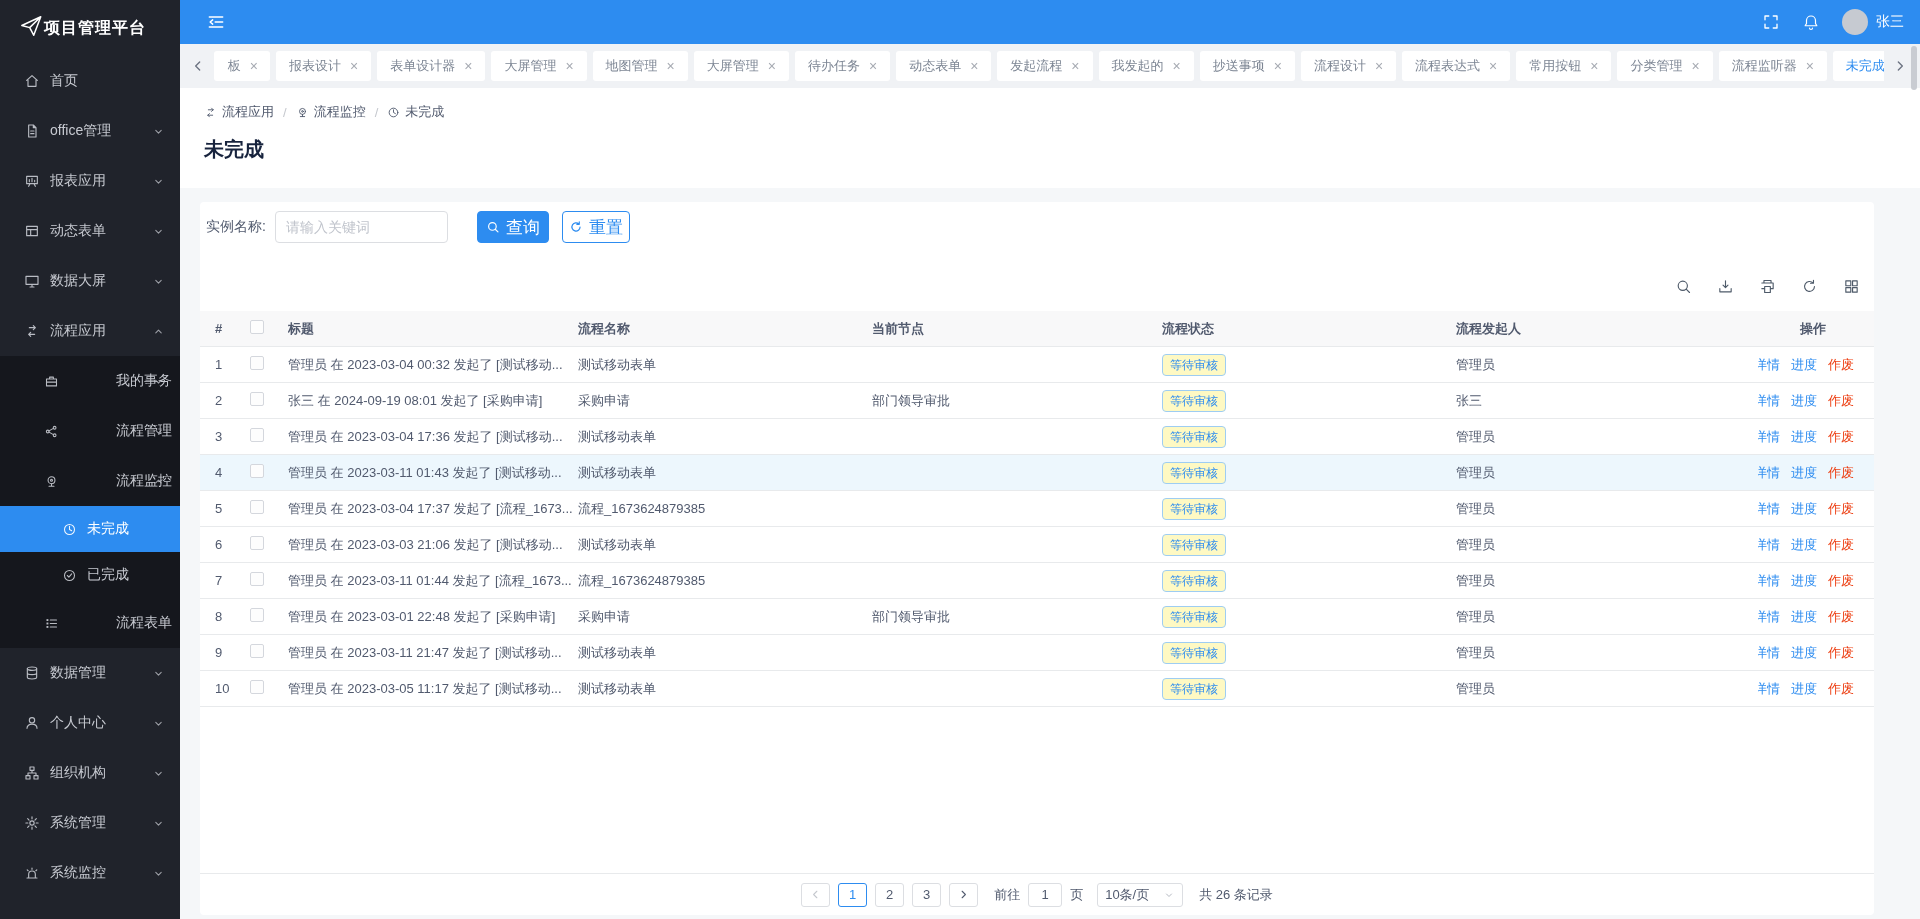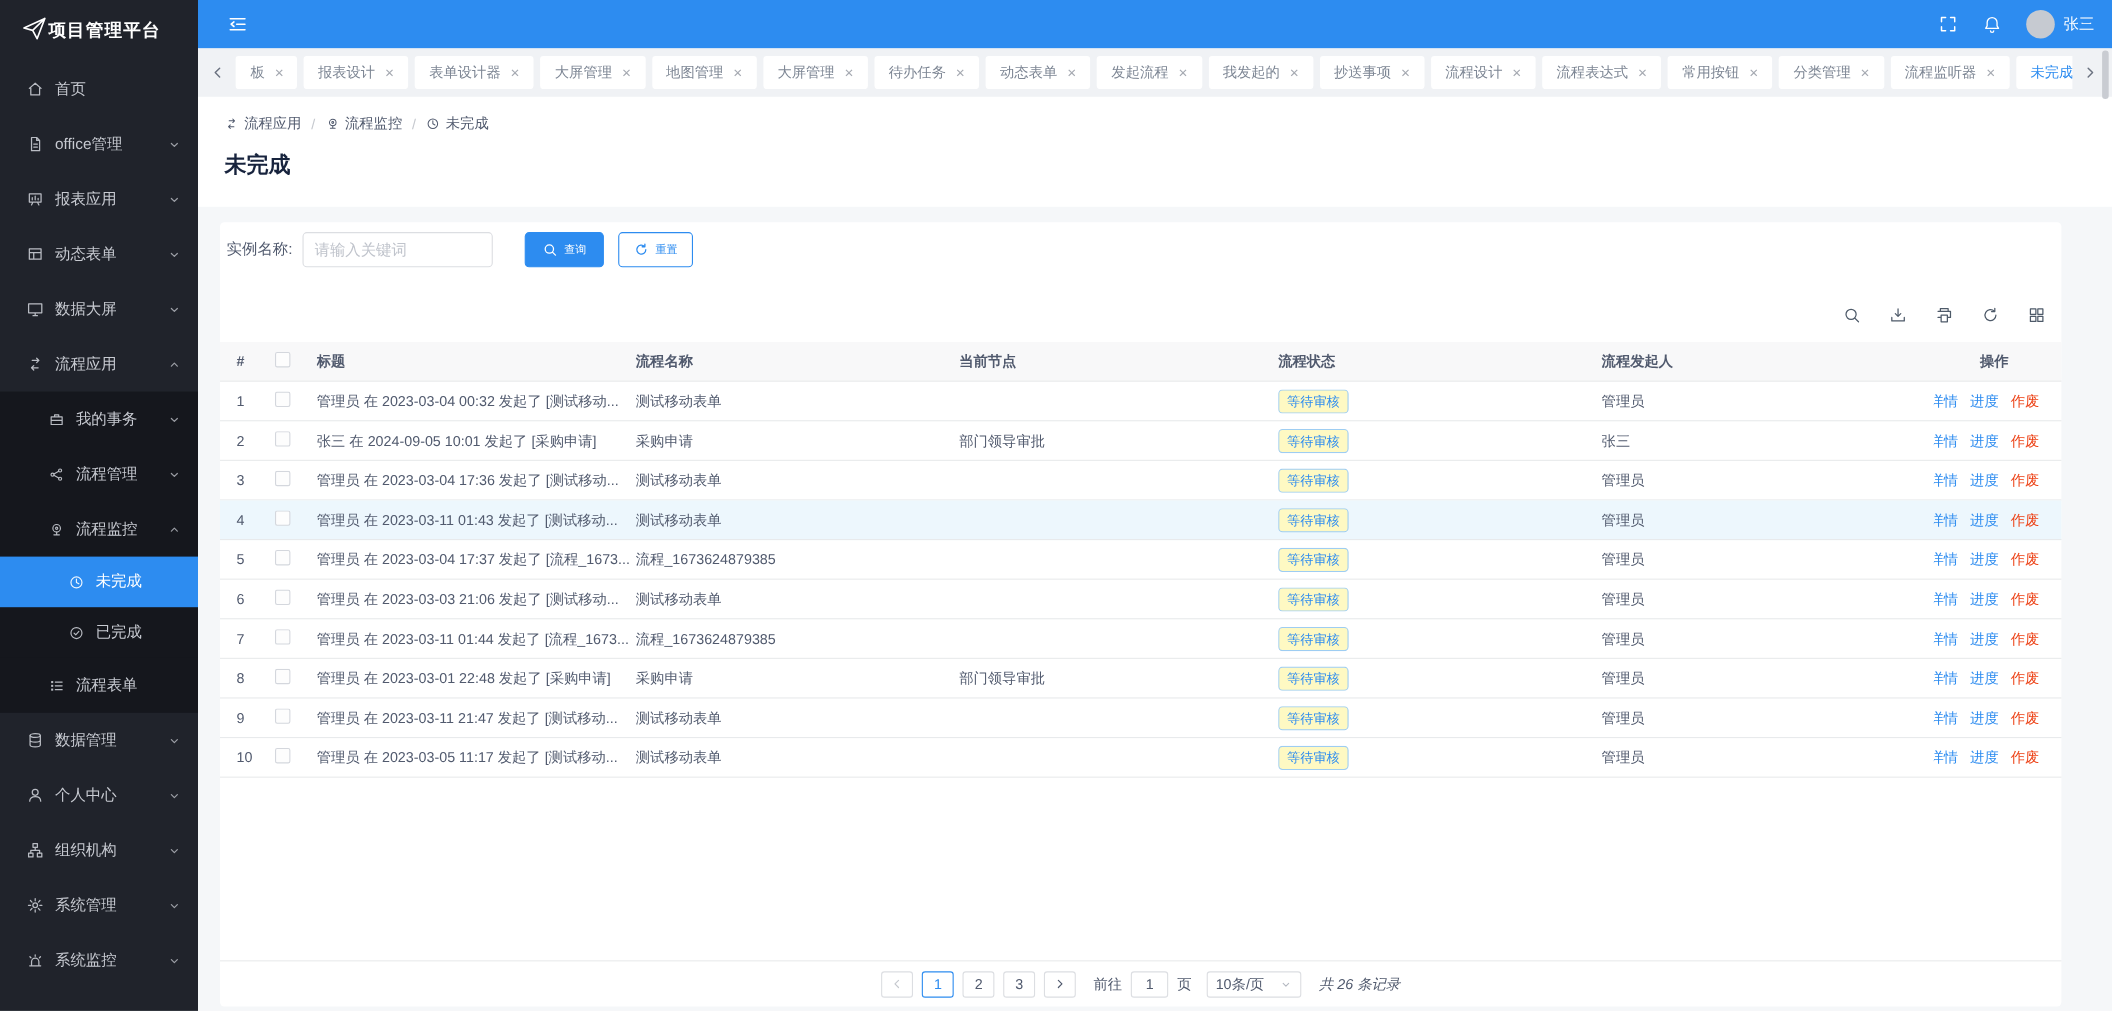--- a/index.html
+++ b/index.html
@@ -8,21 +8,21 @@
   #app { position:relative; width:1920px; height:919px; }
 
   
   .sidebar { position:absolute; left:0; top:0; width:180px; height:100%; background:#20232b; color:#c7cad1; z-index:10; }
   .logo { height:56px; display:flex; align-items:center; padding-left:18px; color:#fff; }
   .logo-text { font-size:16px; font-weight:bold; letter-spacing:1px; white-space:nowrap; }
   .m-item { height:50px; display:flex; align-items:center; font-size:14px; cursor:pointer; position:relative; white-space:nowrap; }
   .m-item .mi-icon { display:flex; margin-right:10px; opacity:.92; }
   .m-item .chev { position:absolute; right:15px; opacity:.75; display:flex; }
   .d0 { padding-left:24px; }
-  .d1 { padding-left:44px; }
+  .d1 { padding-left:44px;gap:47px; }
   .d2 { padding-left:62px; height:46px; }
   .submenu { background:#15171d; }
   .m-item.active { background:#2d8cf0; color:#fff; }
 
   
   .header { position:absolute; left:180px; top:0; right:0; height:44px; background:#2d8cf0; display:flex; align-items:center; color:#fff; padding:0 16px 0 26px; }
   .h-right { margin-left:auto; display:flex; align-items:center; gap:22px; }
   .avatar { width:26px; height:26px; border-radius:50%; background:#c6cad1; }
   .uname { font-size:14px; }
   .user-box { display:flex; align-items:center; gap:8px; }
@@ -42,21 +42,21 @@
   .crumb { display:flex; align-items:center; gap:5px; cursor:pointer; }
   .crumb-sep { color:#c5c8ce; }
   .p-title { margin-top:15px; font-size:20px; font-weight:600; color:#17233d; }
 
   
   .card { position:absolute; left:200px; top:202px; width:1674px; bottom:4px; background:#fff; border-radius:4px; }
   .search-row { position:absolute; left:6px; top:8px; display:flex; align-items:center; height:34px; }
   .s-label { font-size:14px; color:#515a6e; margin-right:9px; }
   .s-input { width:173px; height:32px; border:1px solid #dcdee2; border-radius:4px; padding:0 10px; font-size:14px; color:#515a6e; outline:none; background:#fff; }
   .s-input::placeholder { color:#c0c4cc; }
-  .btn { height:32px; border-radius:4px; display:flex; align-items:center; justify-content:center; gap:6px; font-size:10px; cursor:pointer; }
+  .btn { height:32px; border-radius:4px; display:flex; align-items:center; justify-content:center; gap:6px; font-size:17px; cursor:pointer; }
   .btn-query { margin-left:29px; width:72px; background:#2d8cf0; border:1px solid #2d8cf0; color:#fff; }
   .btn-reset { margin-left:13px; width:68px; background:#fff; border:1px solid #2d8cf0; color:#2d8cf0; }
 
   .toolbar { position:absolute; right:14px; top:76px; display:flex; gap:25px; align-items:center; color:#4e5a69; }
   .tb-btn { display:flex; cursor:pointer; }
 
   
   .table { position:absolute; left:0; right:0; top:109px; font-size:13px; }
   .t-row { display:grid; grid-template-columns:50px 38px 290px 294px 290px 294px 302px 116px; align-items:center; height:36px; border-bottom:1px solid #e8eaec; color:#515a6e; }
   .t-row.hl { background:#edf7fd; }
@@ -72,21 +72,21 @@
 
   
   .pager { position:absolute; left:0; right:0; top:671px; height:42px; border-top:1px solid #e8eaec; display:flex; align-items:center; justify-content:center; gap:8px; font-size:13px; color:#515a6e; }
   .pg-btn { min-width:29px; height:24px; border:1px solid #dcdee2; border-radius:3px; background:#fff; display:flex; align-items:center; justify-content:center; padding:0 4px; cursor:pointer; }
   .pg-btn.active { border-color:#2d8cf0; color:#2d8cf0; }
   .pg-btn.dim { color:#c5c8ce; }
   .pg-goto { margin-left:8px; }
   .pg-input { width:34px; height:24px; border:1px solid #dcdee2; border-radius:3px; text-align:center; font-size:13px; color:#515a6e; outline:none; }
   .pg-size { width:86px; height:24px; border:1px solid #dcdee2; border-radius:3px; display:flex; align-items:center; justify-content:space-between; padding:0 7px; background:#fff; color:#515a6e; cursor:pointer; margin-left:6px; }
   .pg-size .caret { color:#b5b9c2; display:flex; }
-  .pg-total { margin-left:8px;font-style:italic; }
+  .pg-total { margin-left:8px; }
 
   .scroll-thumb { position:absolute; right:3px; top:46px; width:6px; height:44px; background:#c9ccd2; border-radius:3px; }
 </style>
 </head>
 <body>
 
 <div id="app">
 
   <aside class="sidebar">
     <div class="logo">
@@ -531,21 +531,21 @@
           <div class="cell">管理员</div>
           <div class="cell c-op">
             <span class="link-b">详情</span>
             <span class="link-b">进度</span>
             <span class="link-r">作废</span>
           </div>
         </div>
         <div class="t-row">
           <div class="cell c-idx">2</div>
           <div class="cell"><span class="cb"></span></div>
-          <div class="cell">张三 在 2024-09-05 10:01 发起了 [采购申请]</div>
+          <div class="cell">张三 在 2024-09-19 08:01 发起了 [采购申请]</div>
           <div class="cell">采购申请</div>
           <div class="cell">部门领导审批</div>
           <div class="cell"><span class="badge">等待审核</span></div>
           <div class="cell">张三</div>
           <div class="cell c-op">
             <span class="link-b">详情</span>
             <span class="link-b">进度</span>
             <span class="link-r">作废</span>
           </div>
         </div>

